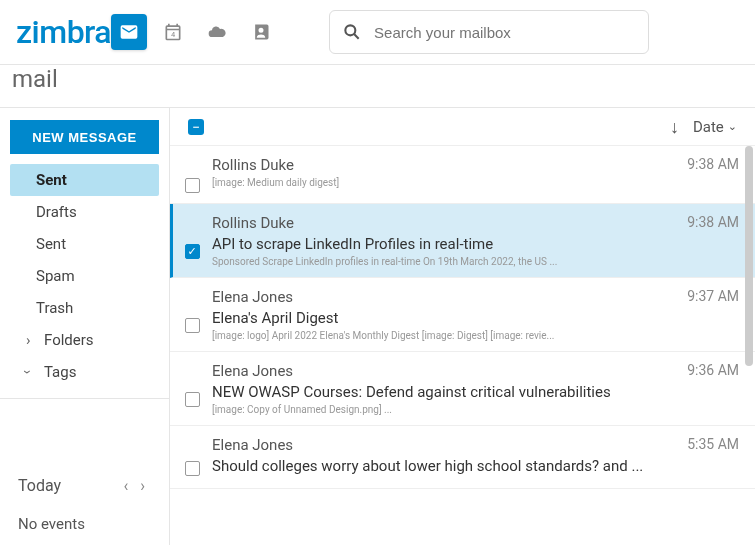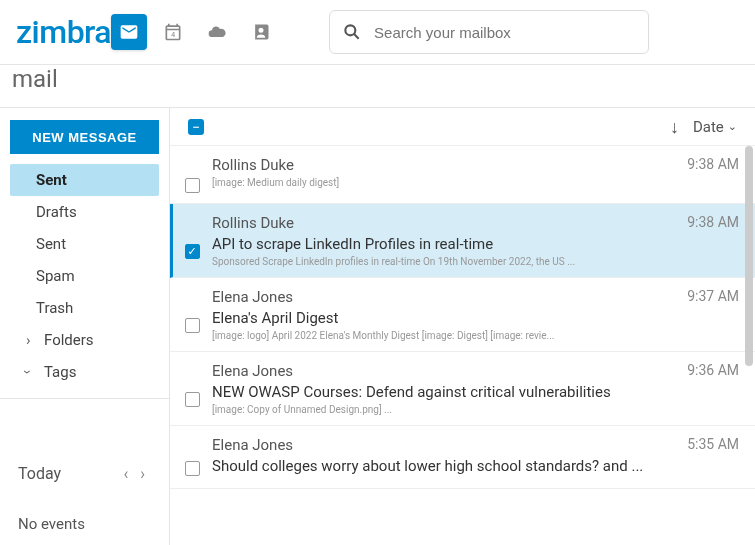--- a/index.html
+++ b/index.html
@@ -18,21 +18,21 @@
 
 .body { display:flex; height:calc(545px - 65px - 43px); }
 .sidebar { width:170px; border-right:1px solid #e5e5e5; padding:12px 10px 0 10px; display:flex; flex-direction:column; position:relative;}
 .newmsg { background:#0088cc; color:#fff; font-weight:700; font-size:13px; letter-spacing:0.5px; height:34px; border:none; cursor:pointer; margin-bottom:10px;}
 .folder { height:32px; display:flex; align-items:center; padding-left:26px; font-size:15px; color:#444; cursor:pointer; border-radius:2px;}
 .folder.selected { background:#b3e0f2; font-weight:700; color:#222;}
 .folder .chev { position:absolute; left:16px; color:#666;}
 .folder.with-chev { padding-left:34px; position:relative;}
 .side-divider { border-top:1px solid #e5e5e5; margin:10px -10px 0 -10px;}
 .cal { margin-top:auto; padding:20px 8px 12px 8px; }
-.cal-row { display:flex; align-items:center; justify-content:space-between; margin-bottom:32px;}
+.cal-row { display:flex; align-items:center; justify-content:space-between; margin-bottom:20px;}
 .cal-nav { display:flex; gap:12px; color:#888; margin-right:6px;}
 .cal-nav span{ cursor:pointer; font-size:16px;}
 .noevents { color:#555; font-size:15px;}
 
 .list { flex:1; position:relative; overflow-y:auto;}
 .list-toolbar { height:38px; display:flex; align-items:center; padding:0 18px; border-bottom:1px solid #eee;}
 .collapse-icon { width:16px; height:16px; background:#0088cc; border-radius:3px; display:flex; align-items:center; justify-content:center; color:#fff; font-size:14px; line-height:1; cursor:pointer;}
 .toolbar-right { margin-left:auto; display:flex; align-items:center; gap:14px; color:#555; font-size:15px;}
 .sortbtn { display:flex; align-items:center; gap:4px; cursor:pointer;}
 
@@ -158,21 +158,21 @@
         <div class="msg selected">
           <div class="cb">
             <div class="box">✓</div>
           </div>
           <div class="content">
             <div class="row1">
               <span>Rollins Duke</span>
               <span class="time">9:38 AM</span>
             </div>
             <div class="subj">API to scrape LinkedIn Profiles in real-time</div>
-            <div class="prev">Sponsored Scrape LinkedIn profiles in real-time On 19th November 2022, the US ...</div>
+            <div class="prev">Sponsored Scrape LinkedIn profiles in real-time On 19th March 2022, the US ...</div>
           </div>
         </div>
         <div class="msg">
           <div class="cb">
             <div class="box"></div>
           </div>
           <div class="content">
             <div class="row1">
               <span>Elena Jones</span>
               <span class="time">9:37 AM</span>

